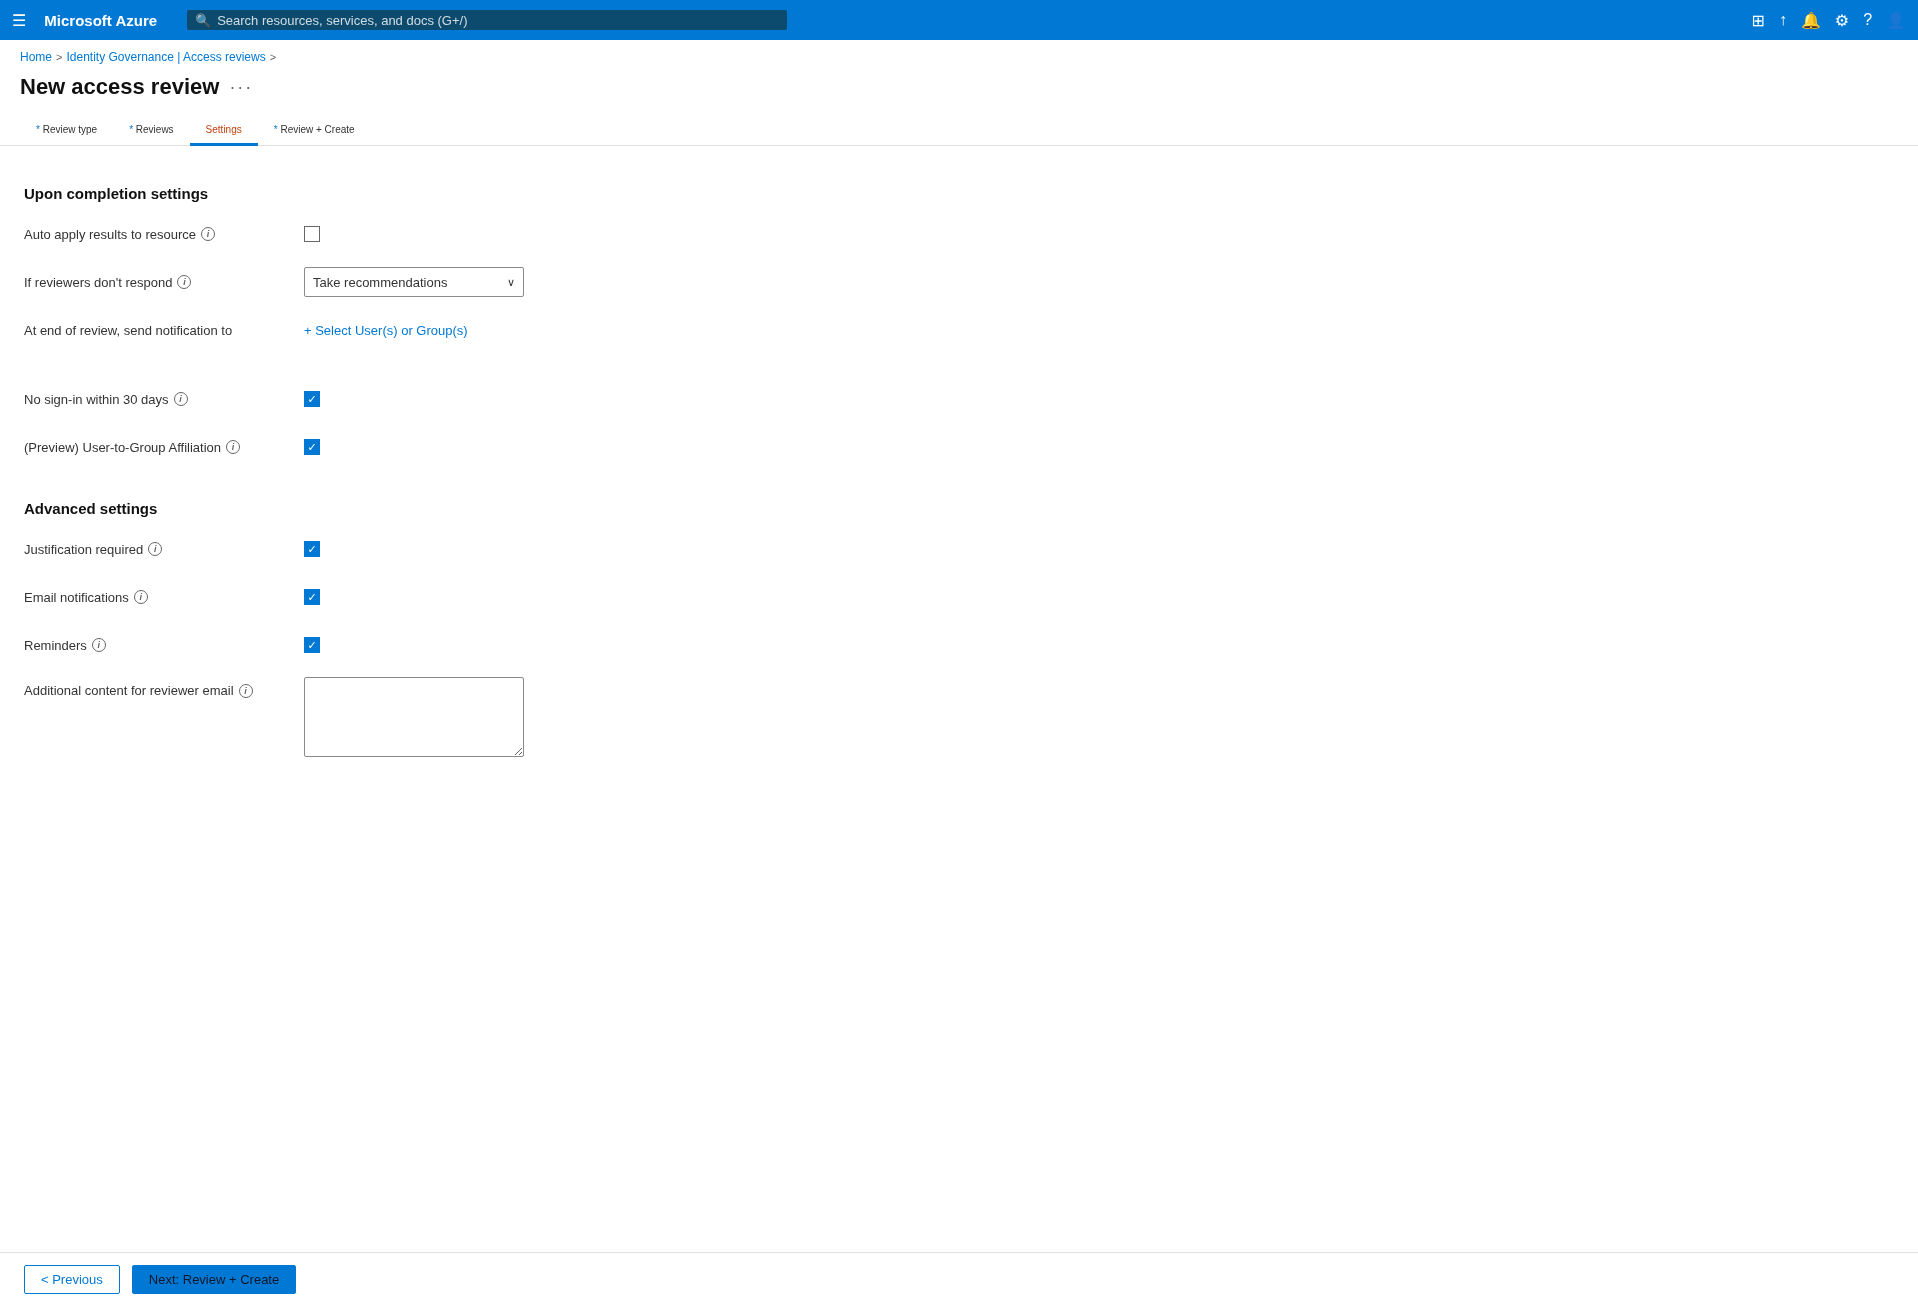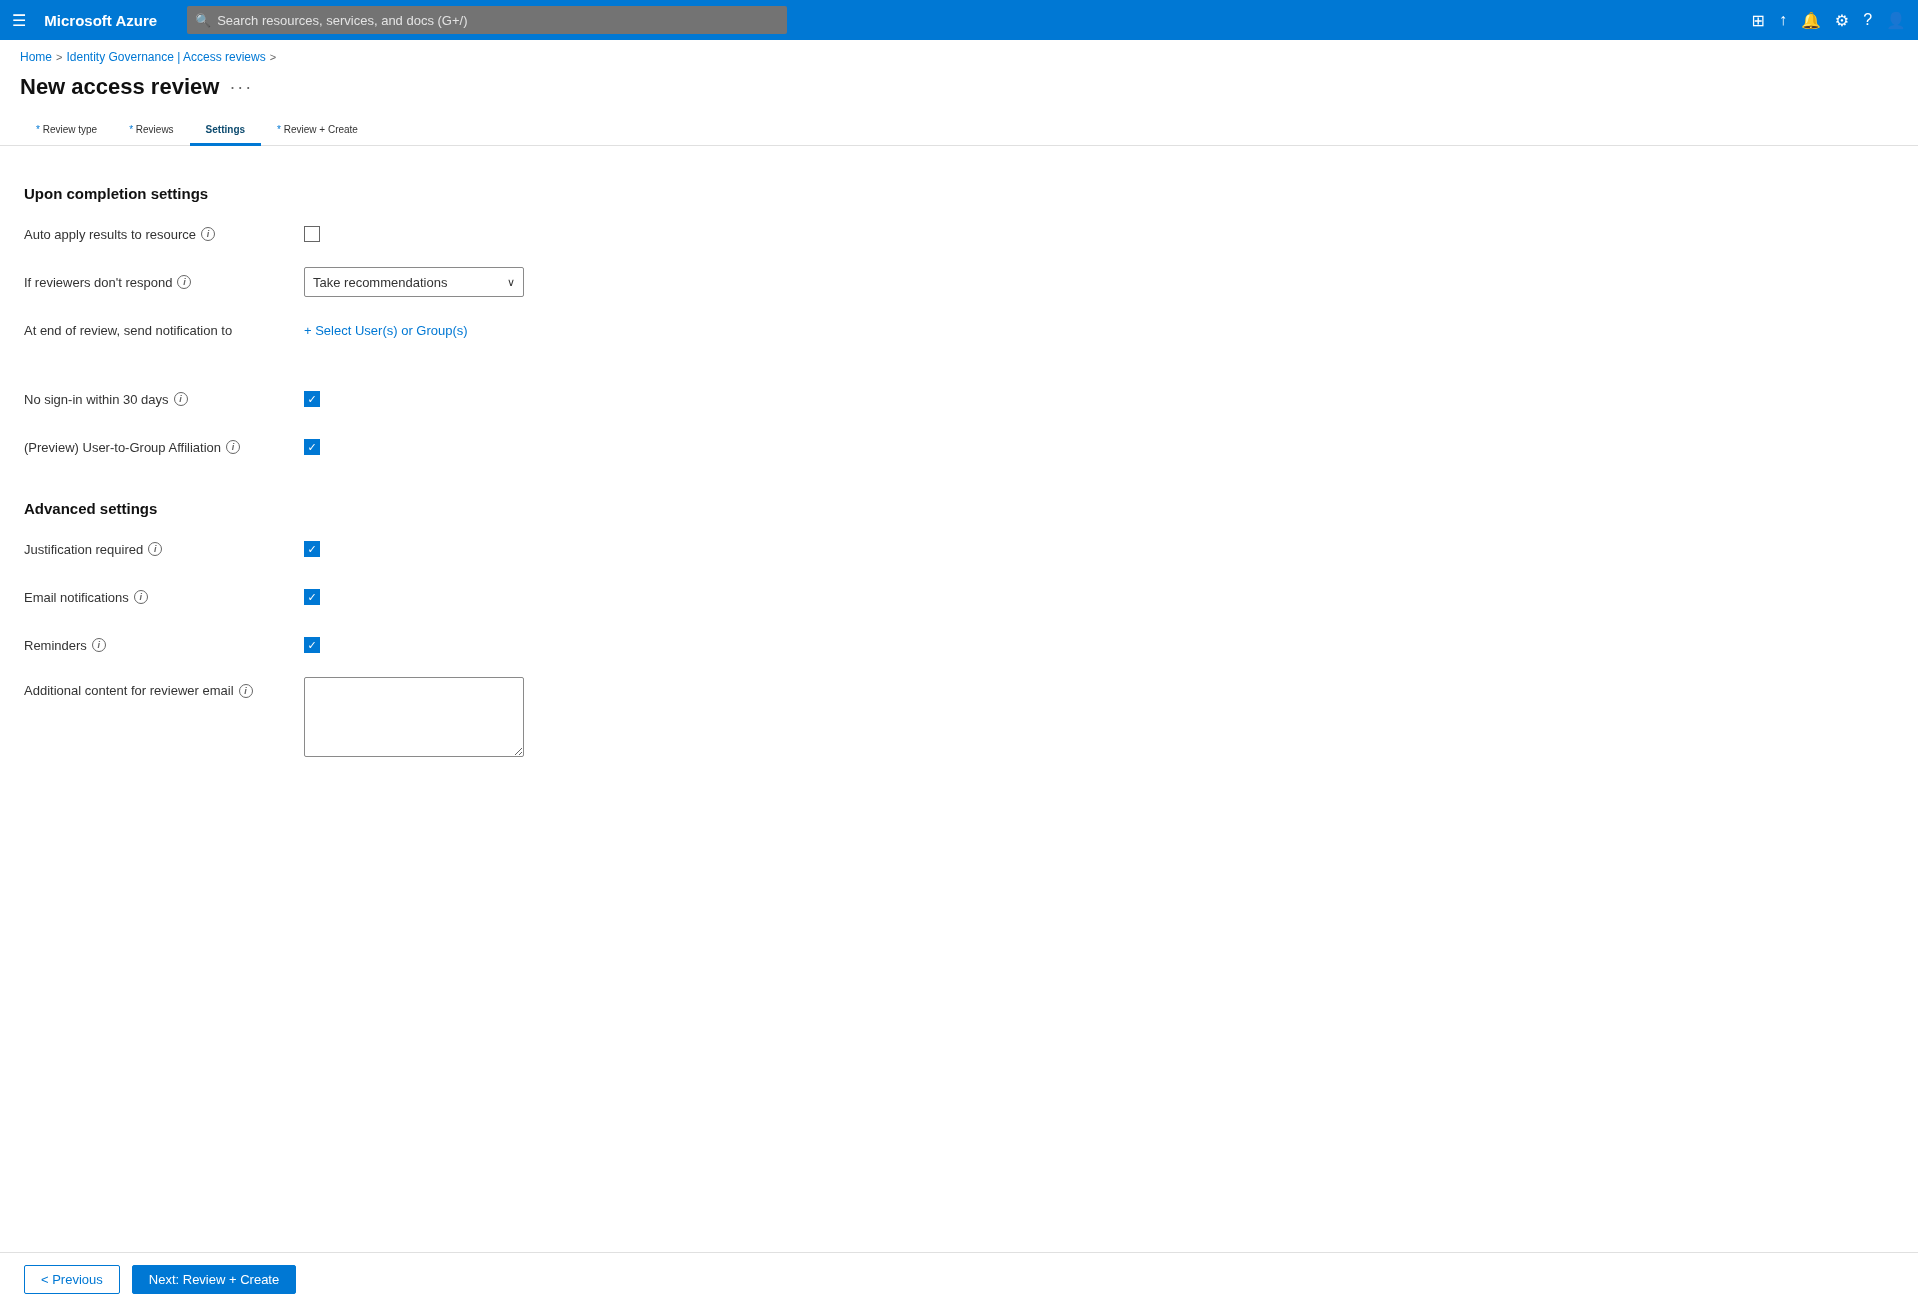--- a/index.html
+++ b/index.html
@@ -18,26 +18,26 @@
     .topnav-hamburger { font-size: 16px; cursor: pointer; margin-right: 8px; }
     .topnav-brand { font-weight: 600; font-size: 15px; white-space: nowrap; }
     .topnav-search {
       flex: 1;
       max-width: 600px;
       margin: 0 20px;
       position: relative;
     }
     .topnav-search input {
       width: 100%;
-      height: 28px;
+      height: 20px;
       border: none;
       border-radius: 2px;
       padding: 0 26px 0 30px;
       font-size: 13px;
-      background: #737373;
+      background: #0c4a6e;
       color: white;
     }
     .topnav-search input::placeholder { color: rgba(255,255,255,0.8); }
     .topnav-search-icon {
       position: absolute;
       left: 8px;
       top: 50%;
       transform: translateY(-50%);
       color: rgba(255,255,255,0.8);
       font-size: 13px;
@@ -92,23 +92,23 @@
     .tab {
       padding: 8px 16px;
       cursor: pointer;
       font-size: 10px;
       color: #333;
       border-bottom: 3px solid transparent;
       margin-bottom: -1px;
       white-space: nowrap;
     }
     .tab.active {
-      color: #0c4a6e;
+      color: #c2410c;
       border-bottom-color: #0078d4;
-      font-weight: 700;
+      font-weight: 400;
     }
     .tab-asterisk { color: #0078d4; }
 
     
     .main-content {
       padding: 20px 24px;
       max-width: 900px;
     }
     .section-description {
       font-size: 13px;
@@ -245,21 +245,21 @@
       background: white;
       color: #0078d4;
       padding: 6px 16px;
       font-size: 13px;
       cursor: pointer;
       border-radius: 2px;
     }
     .btn-primary {
       border: 1px solid #0078d4;
       background: #0078d4;
-      color: #ffffff;
+      color: #0f172a;
       padding: 6px 16px;
       font-size: 13px;
       cursor: pointer;
       border-radius: 2px;
     }
 
     .content-scroll {
       padding-bottom: 70px;
     }
   </style>

